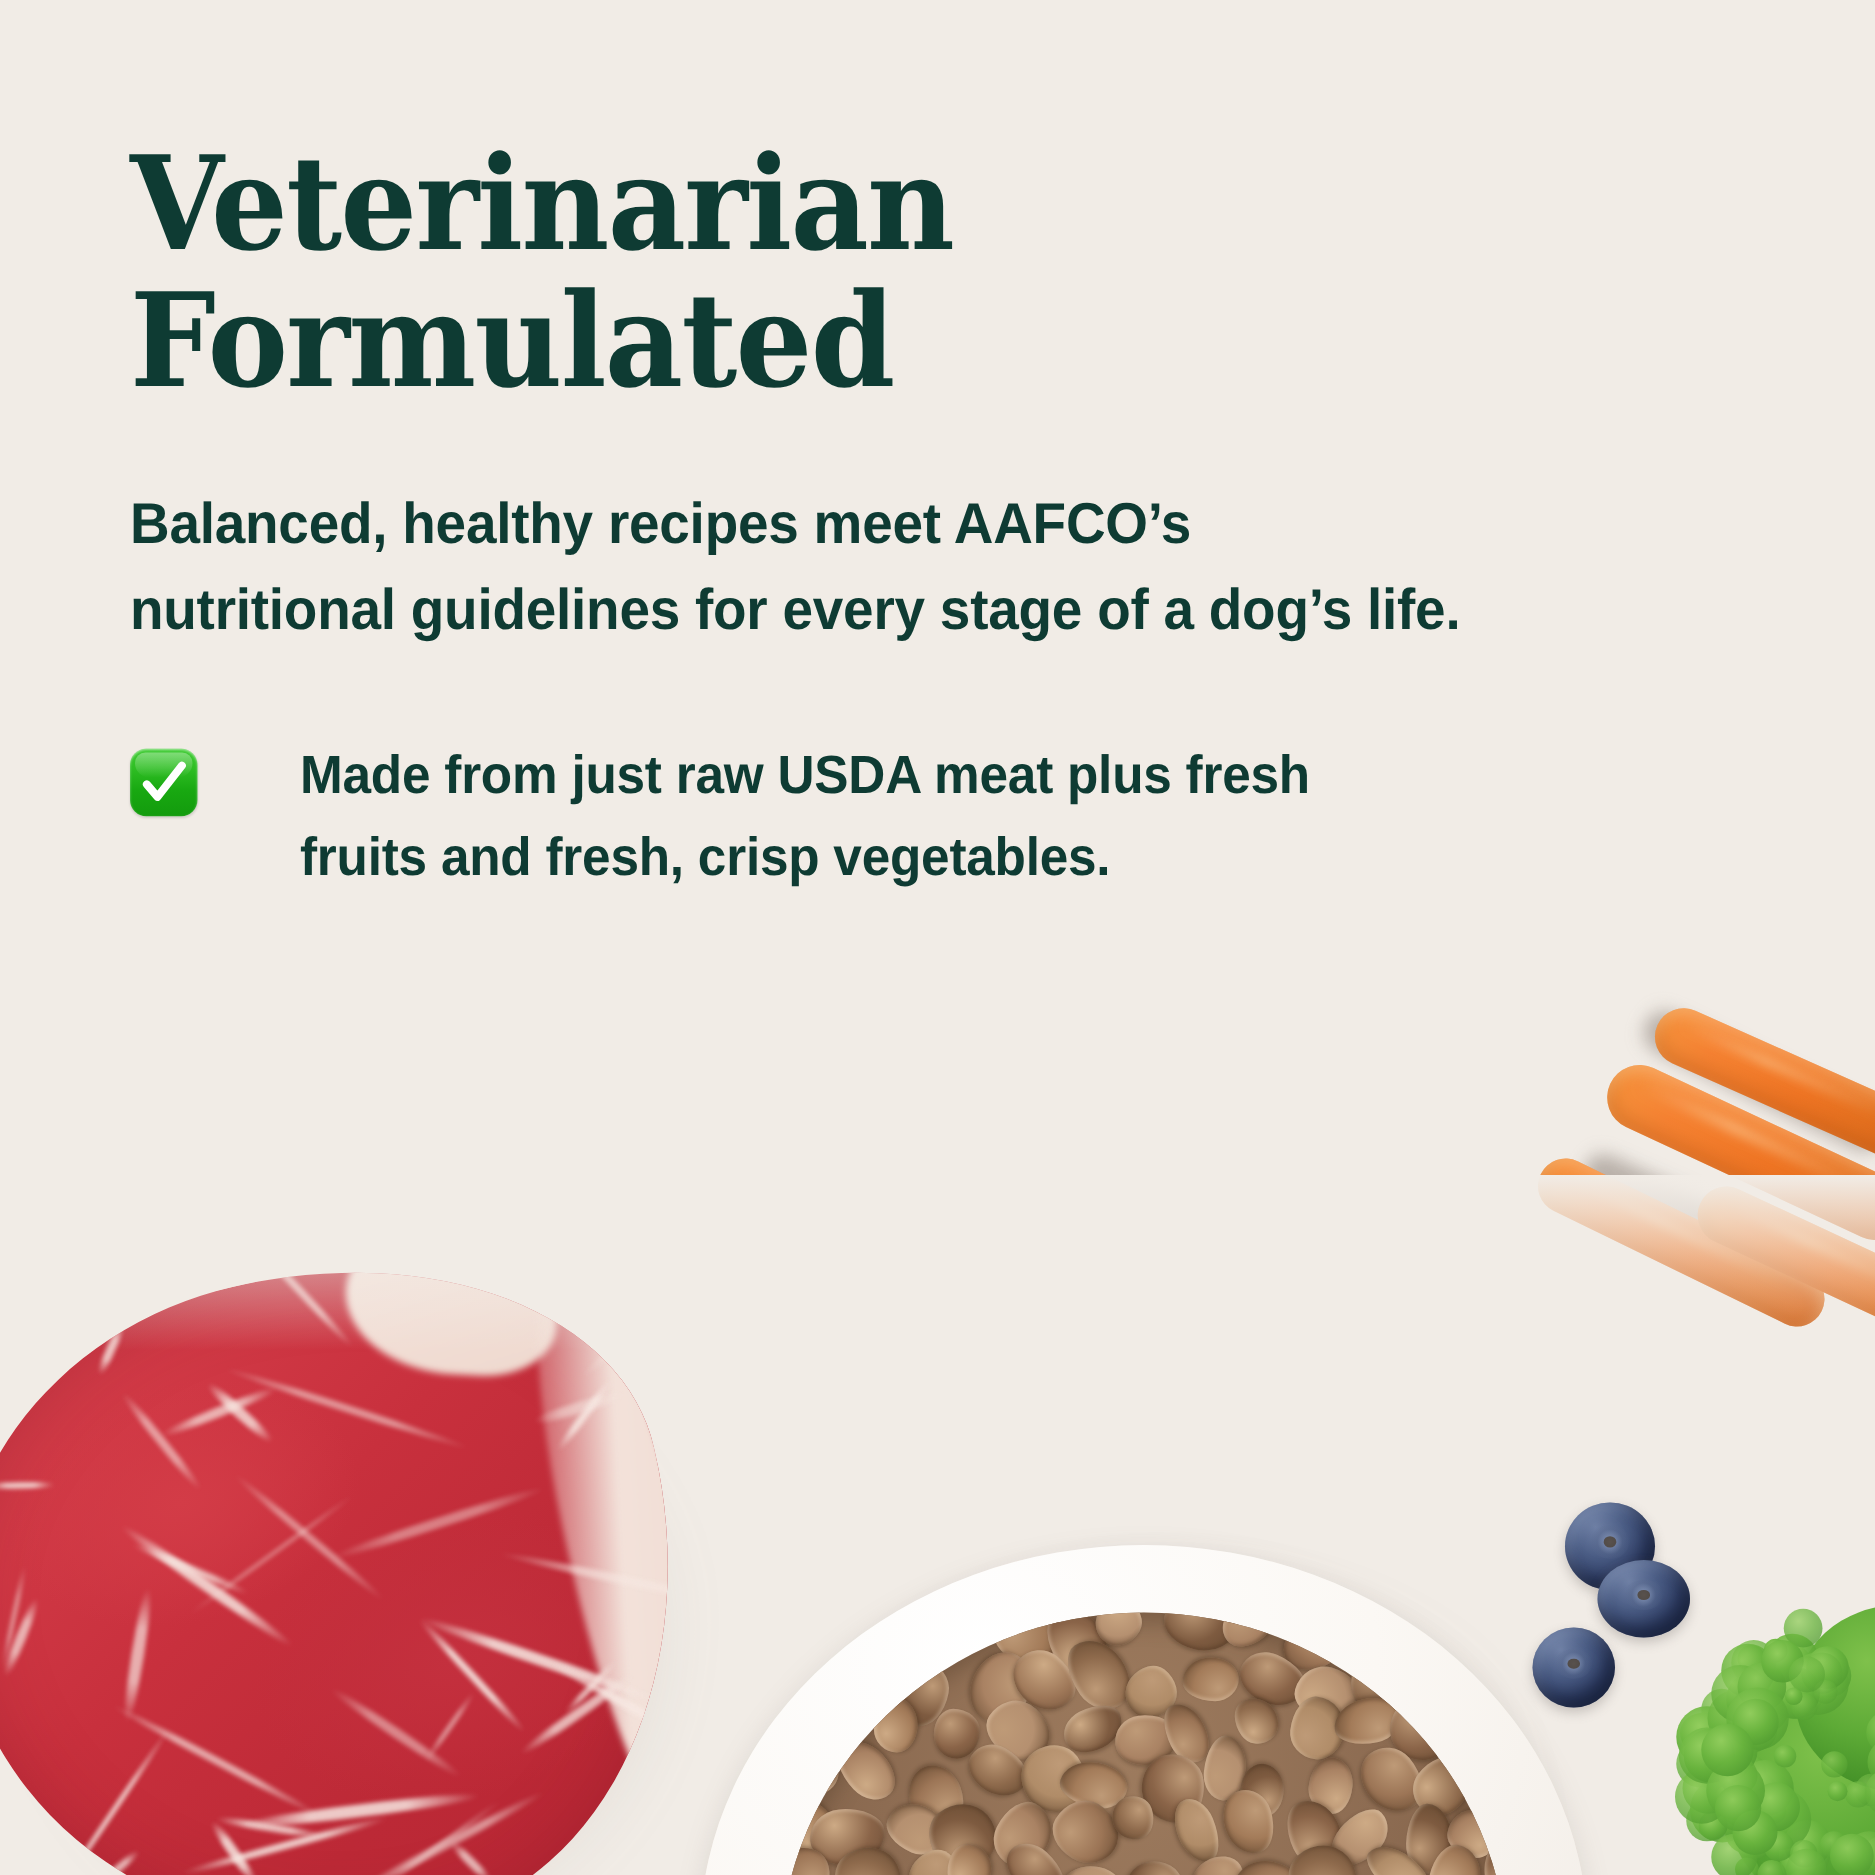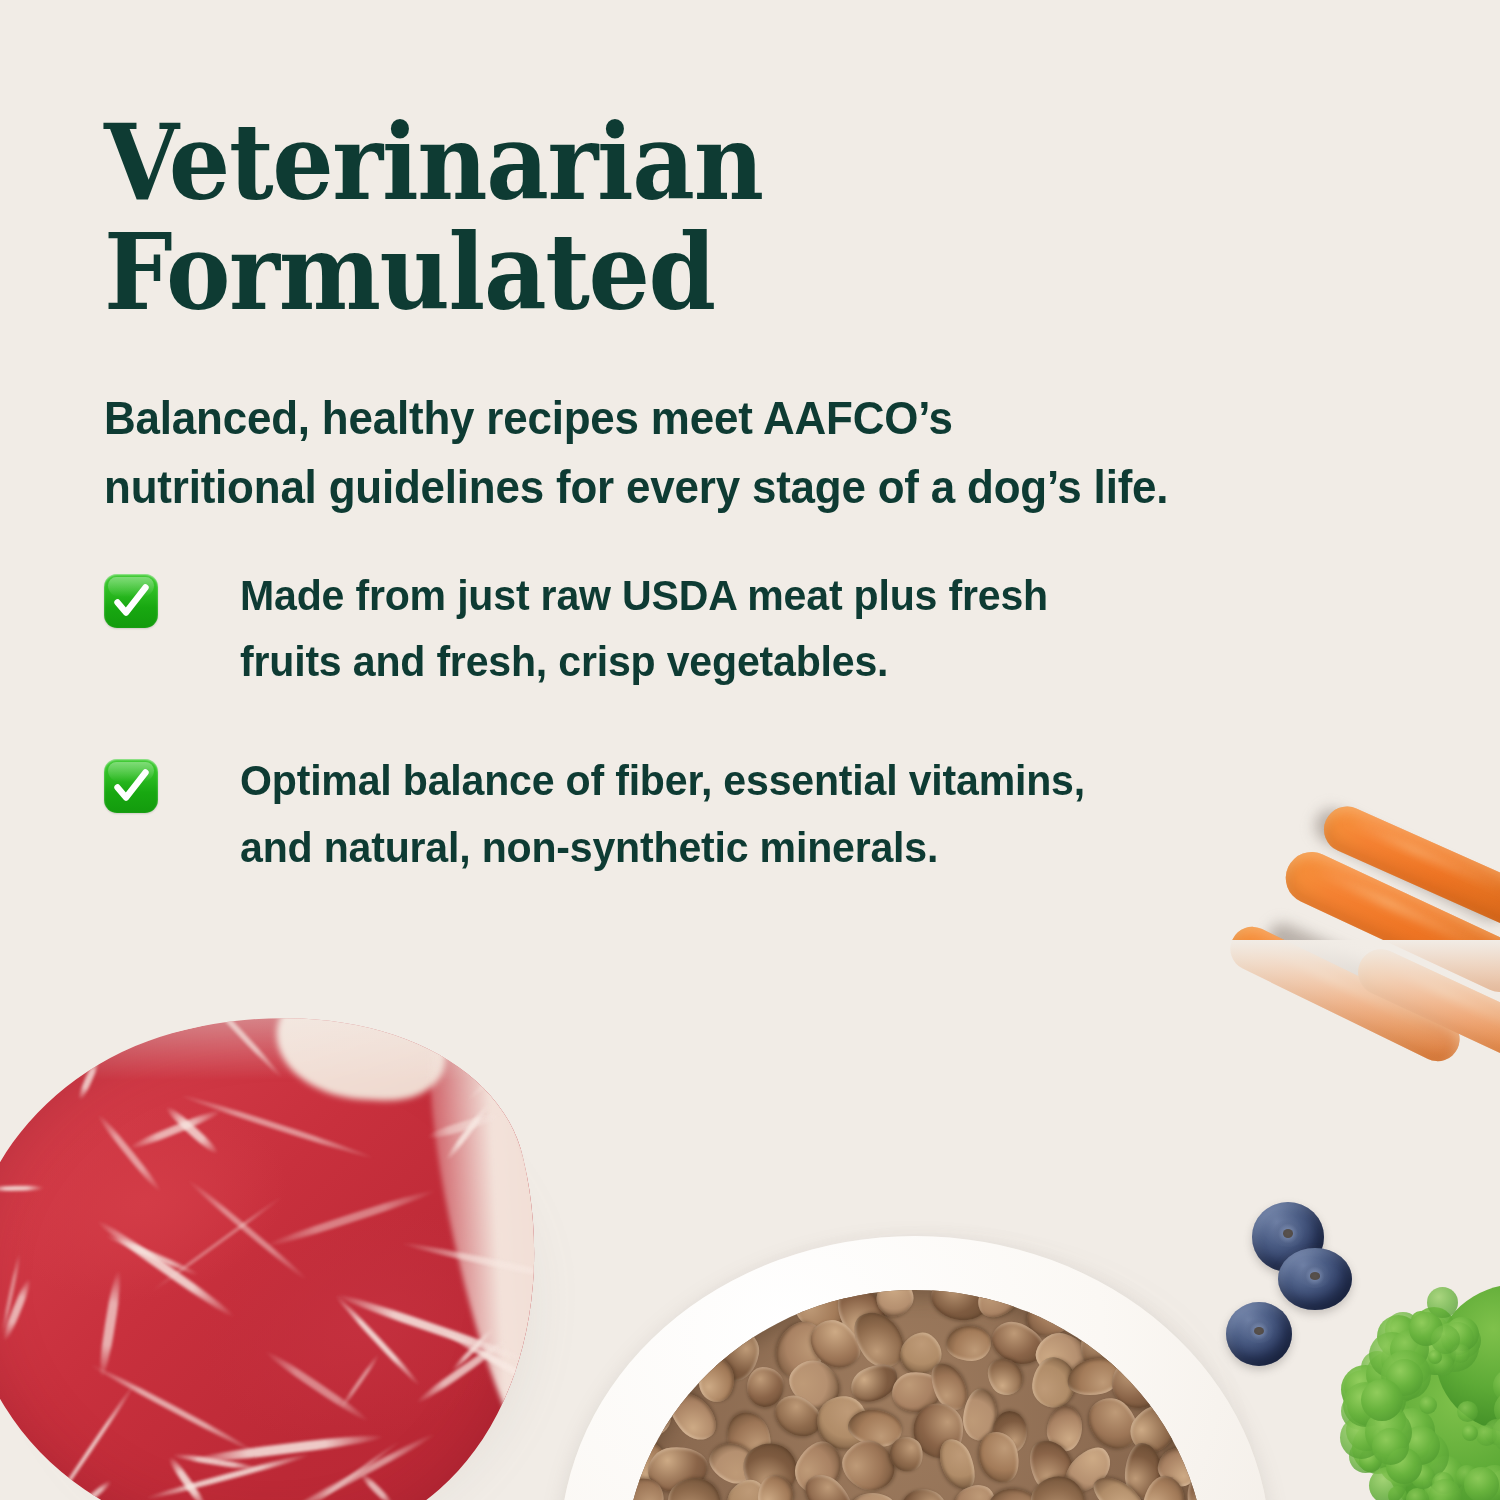--- a/index.html
+++ b/index.html
@@ -53,21 +53,21 @@
     line-height: 1.48;
     letter-spacing: -0.2px;
     color: #0E3B33;
     width: 1360px;
     transform: scaleX(0.955);
     transform-origin: left top;
   }
   .subhead .sh-line { display: block; white-space: nowrap; }
 
   .bullets {
-    margin-top: 47px;
+    margin-top: 72px;
   }
   .bullet {
     display: flex;
     align-items: flex-start;
     margin-bottom: 58px;
   }
   .bullet-text {
     font-family: "Liberation Sans", sans-serif;
     font-weight: bold;
     font-size: 43px;
@@ -560,28 +560,17 @@
           <svg viewBox="0 0 54 54" aria-hidden="true">
             <path d="M13.5 28.5 L22 38.5 L41.5 13.5" fill="none" stroke="#FFFFFF" stroke-width="6.4" stroke-linecap="round" stroke-linejoin="round"></path>
           </svg>
         </span>
         <span class="bullet-text">
           <span class="bl-line">Made from just raw USDA meat plus fresh</span>
           <span class="bl-line">fruits and fresh, crisp vegetables.</span>
         </span>
       </div>
 
-      <div class="bullet">
-        <span class="check-icon">
-          <svg viewBox="0 0 54 54" aria-hidden="true">
-            <path d="M13.5 28.5 L22 38.5 L41.5 13.5" fill="none" stroke="#FFFFFF" stroke-width="6.4" stroke-linecap="round" stroke-linejoin="round"></path>
-          </svg>
-        </span>
-        <span class="bullet-text">
-          <span class="bl-line">Optimal balance of fiber, essential vitamins,</span>
-          <span class="bl-line">and natural, non-synthetic minerals.</span>
-        </span>
-      </div>
 
     </div>
   </div>
 
 </div>
 
 </body></html>

